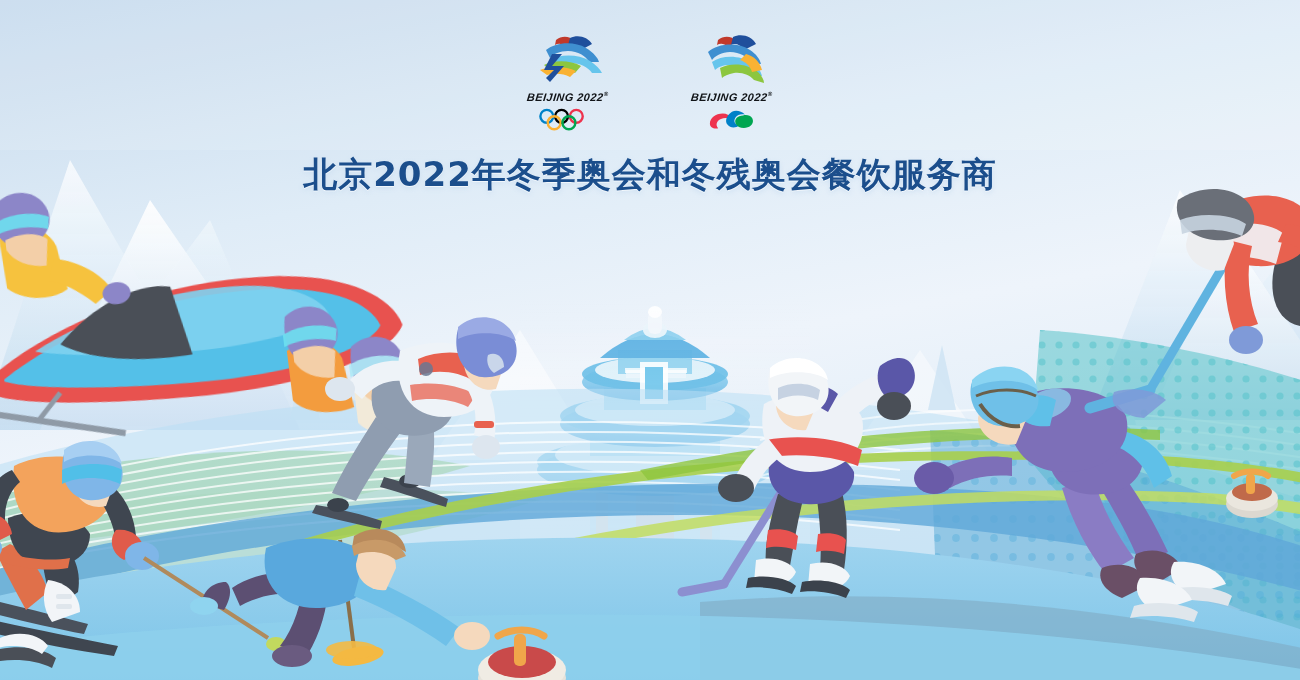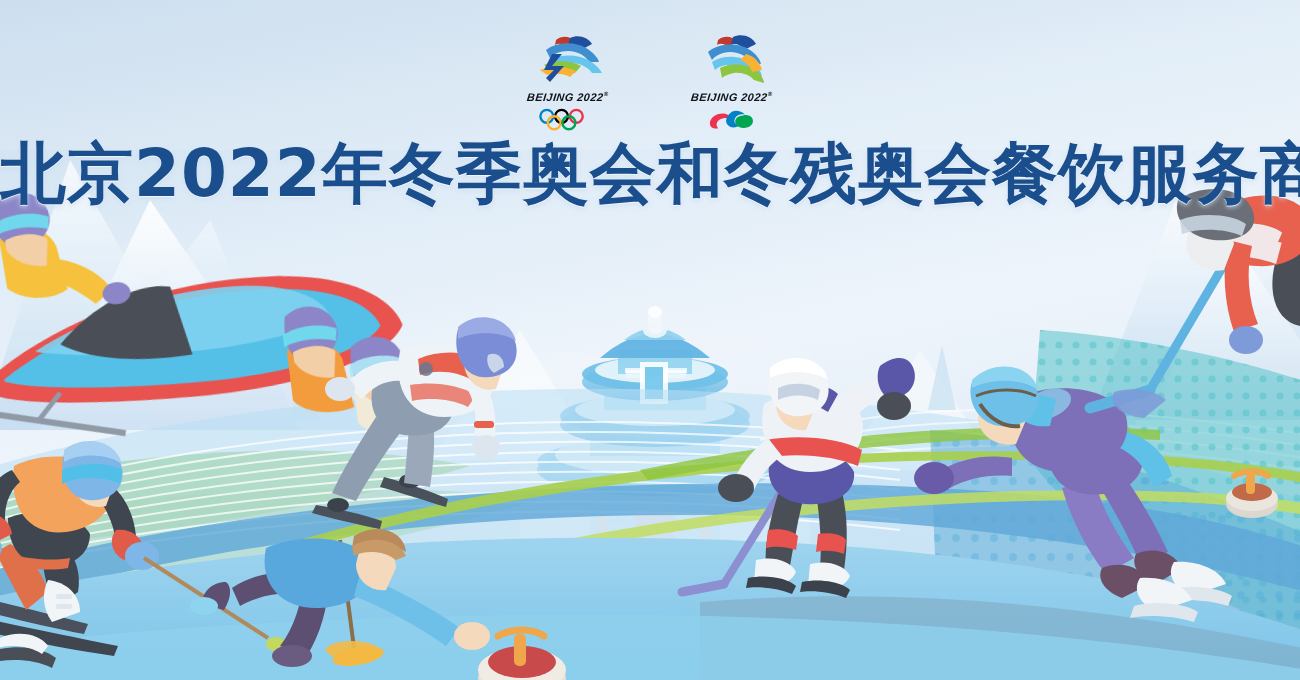--- a/index.html
+++ b/index.html
@@ -44,21 +44,21 @@
 
   
   #title {
     position:absolute;
     left:0; right:0;
     top:143px;
     text-align:center;
     z-index:45;
     font-family:"DejaVu Sans","Liberation Sans", sans-serif;
     font-weight:700;
-    font-size:66px;
+    font-size:34px;
     line-height:62px;
     letter-spacing:1px;
     color:#1b4e8c;
     text-shadow:0 1px 0 rgba(255,255,255,.65), 0 2px 5px rgba(200,220,240,.8);
     white-space:nowrap;
   }
 
   
 </style>
 </head>

